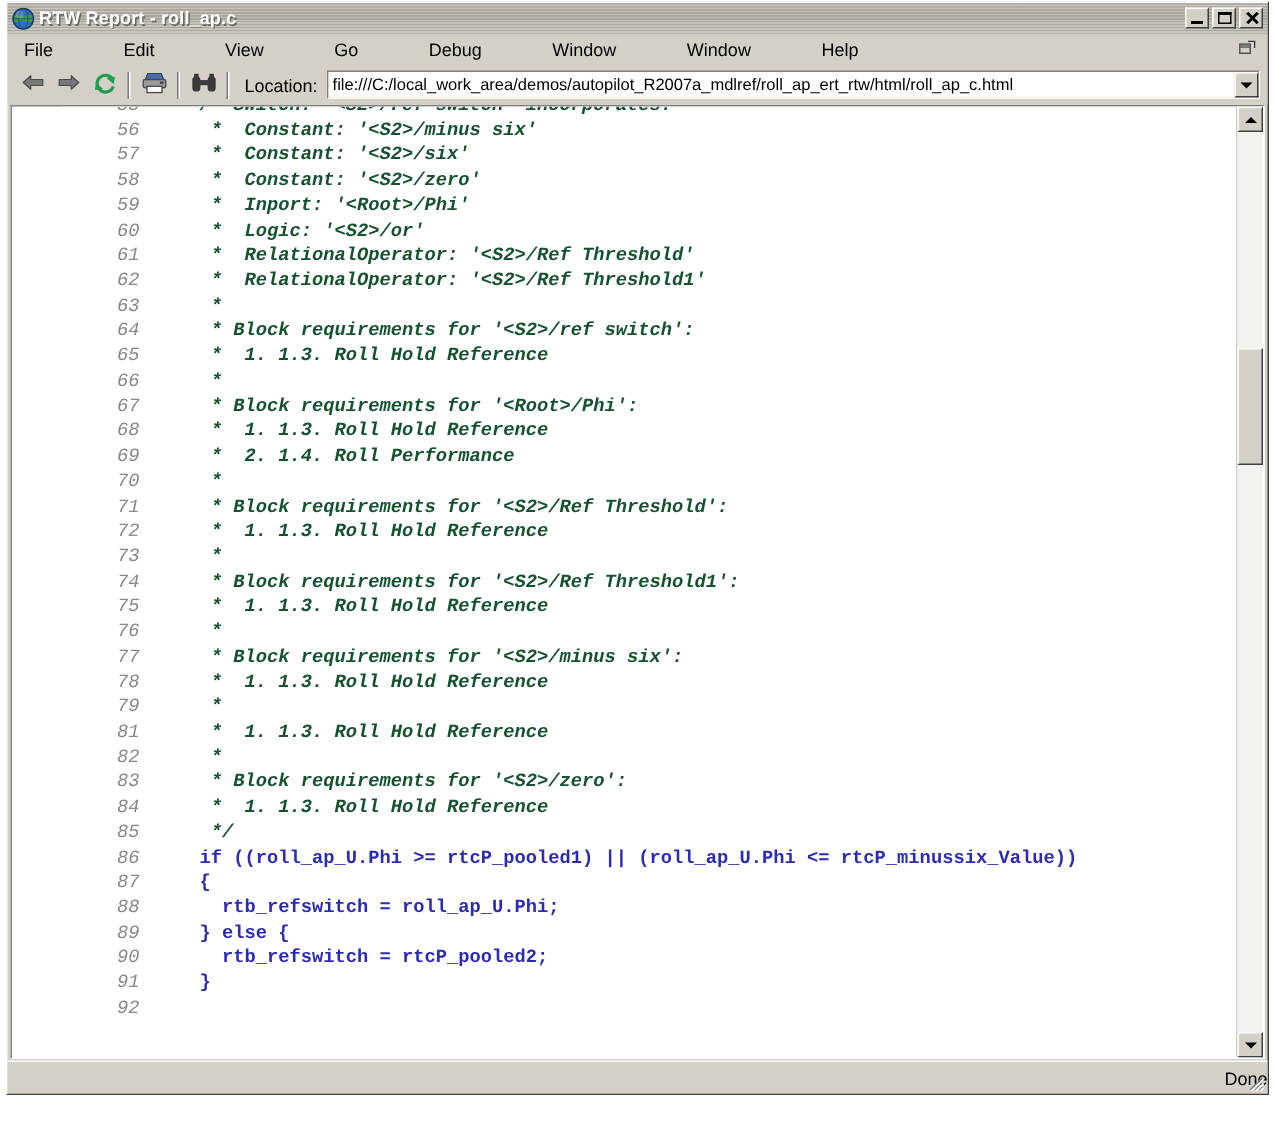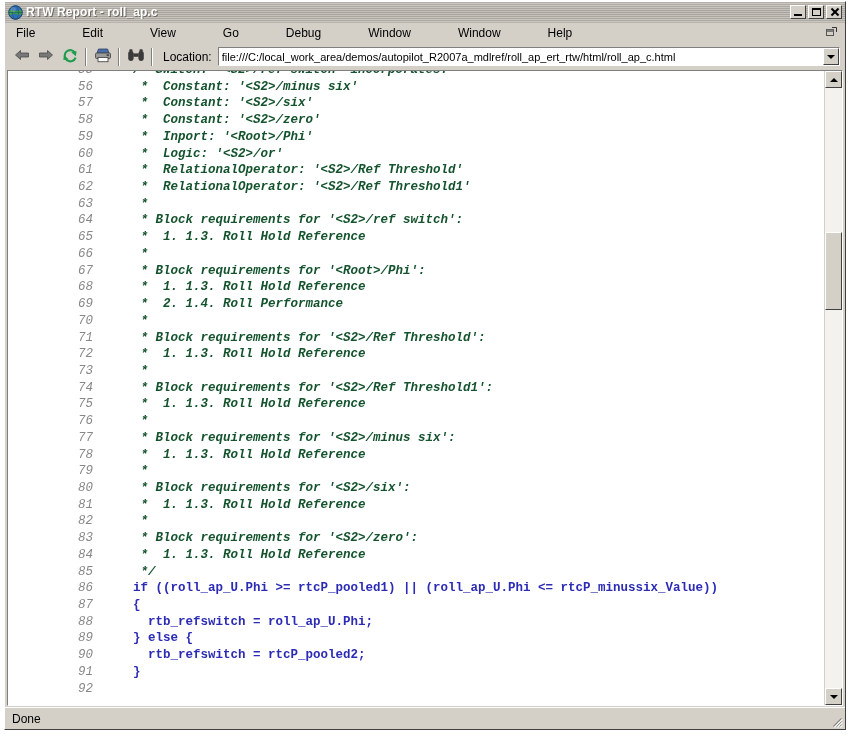--- a/index.html
+++ b/index.html
@@ -332,20 +332,21 @@
   #statusbar {
     height: 22px;
     min-height: 22px;
     background: #d4d0c8;
     display: flex;
     align-items: center;
     position: relative;
     margin-top: 1px;
     border-top: 1px solid #ffffff;
     box-sizing: border-box;
+    justify-content: flex-end;
   }
   #status-text {
     font-family: "Liberation Sans", sans-serif;
     font-size: 12px;
     color: #000;
     padding-left: 7px;
   }
   #grip {
     position: absolute;
     right: 2px;
@@ -481,21 +482,20 @@
           <div class="code-line"><span class="ln">70</span><span class="txt comment">     *</span></div>
           <div class="code-line"><span class="ln">71</span><span class="txt comment">     * Block requirements for '&lt;S2&gt;/Ref Threshold':</span></div>
           <div class="code-line"><span class="ln">72</span><span class="txt comment">     *  1. 1.3. Roll Hold Reference</span></div>
           <div class="code-line"><span class="ln">73</span><span class="txt comment">     *</span></div>
           <div class="code-line"><span class="ln">74</span><span class="txt comment">     * Block requirements for '&lt;S2&gt;/Ref Threshold1':</span></div>
           <div class="code-line"><span class="ln">75</span><span class="txt comment">     *  1. 1.3. Roll Hold Reference</span></div>
           <div class="code-line"><span class="ln">76</span><span class="txt comment">     *</span></div>
           <div class="code-line"><span class="ln">77</span><span class="txt comment">     * Block requirements for '&lt;S2&gt;/minus six':</span></div>
           <div class="code-line"><span class="ln">78</span><span class="txt comment">     *  1. 1.3. Roll Hold Reference</span></div>
           <div class="code-line"><span class="ln">79</span><span class="txt comment">     *</span></div>
-          <div class="code-line"><span class="ln">80</span><span class="txt comment">     * Block requirements for '&lt;S2&gt;/six':</span></div>
           <div class="code-line"><span class="ln">81</span><span class="txt comment">     *  1. 1.3. Roll Hold Reference</span></div>
           <div class="code-line"><span class="ln">82</span><span class="txt comment">     *</span></div>
           <div class="code-line"><span class="ln">83</span><span class="txt comment">     * Block requirements for '&lt;S2&gt;/zero':</span></div>
           <div class="code-line"><span class="ln">84</span><span class="txt comment">     *  1. 1.3. Roll Hold Reference</span></div>
           <div class="code-line"><span class="ln">85</span><span class="txt comment">     */</span></div>
           <div class="code-line"><span class="ln">86</span><span class="txt code">    if ((roll_ap_U.Phi &gt;= rtcP_pooled1) || (roll_ap_U.Phi &lt;= rtcP_minussix_Value))</span></div>
           <div class="code-line"><span class="ln">87</span><span class="txt code">    {</span></div>
           <div class="code-line"><span class="ln">88</span><span class="txt code">      rtb_refswitch = roll_ap_U.Phi;</span></div>
           <div class="code-line"><span class="ln">89</span><span class="txt code">    } else {</span></div>
           <div class="code-line"><span class="ln">90</span><span class="txt code">      rtb_refswitch = rtcP_pooled2;</span></div>

